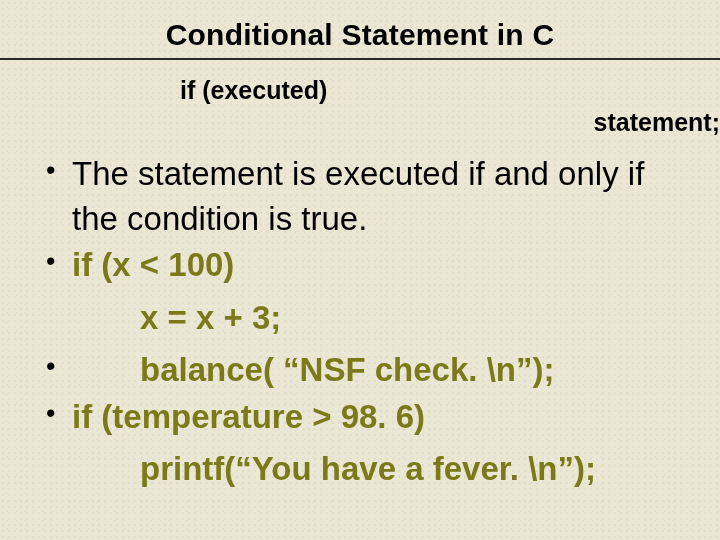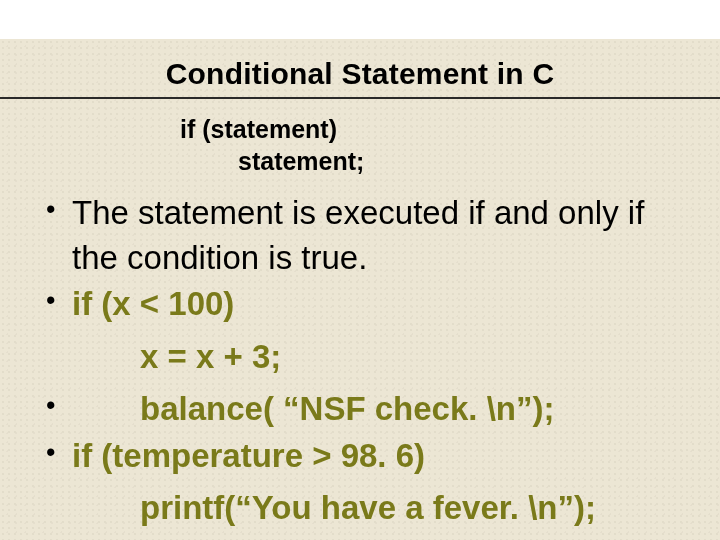--- a/index.html
+++ b/index.html
@@ -23,38 +23,38 @@
     box-sizing: border-box;
   }
   .title {
     text-align: center;
     font-size: 30px;
     font-weight: bold;
     color: #000;
     padding-top: 18px;
     padding-bottom: 6px;
     letter-spacing: 0.2px;
-    margin-top: 39px;
   }
   .hr {
     border: none;
     border-bottom: 2px solid #2a2a2a;
     margin: 0;
     width: 100%;
   }
   .syntax {
     margin-top: 14px;
     margin-left: 180px;
     font-size: 25px;
     line-height: 1.28;
     color: #000;
     font-weight: bold;
   }
   .syntax .line2 {
     padding-left: 58px;
+    text-align: right;
   }
   .bullets {
     list-style: none;
     padding: 0;
     margin: 14px 40px 0 40px;
     font-size: 33px;
     line-height: 1.35;
     color: #000;
   }
   .bullets > li {
@@ -81,21 +81,21 @@
 </style>
 </head>
 <body>
 
 <div class="slide">
 
   <div class="title">Conditional Statement in C</div>
   <hr class="hr">
 
   <div class="syntax">
-    <div>if (statement)</div>
+    <div>if (executed)</div>
     <div class="line2">statement;</div>
   </div>
 
   <ul class="bullets">
     <li>
       <span>The statement is executed if and only if the condition is true.</span>
     </li>
     <li>
       <span class="olive">if (x &lt; 100)</span>
       <span class="sub olive">x = x + 3;</span>

